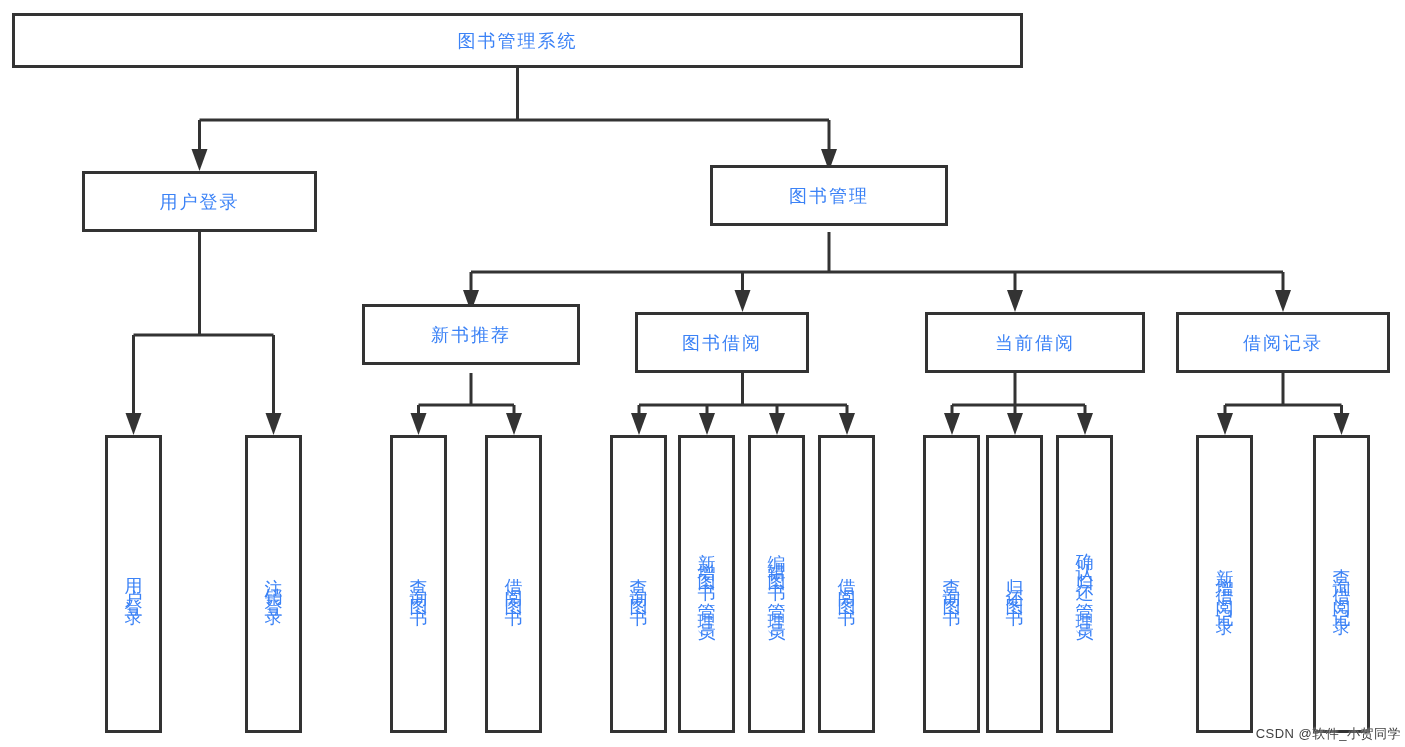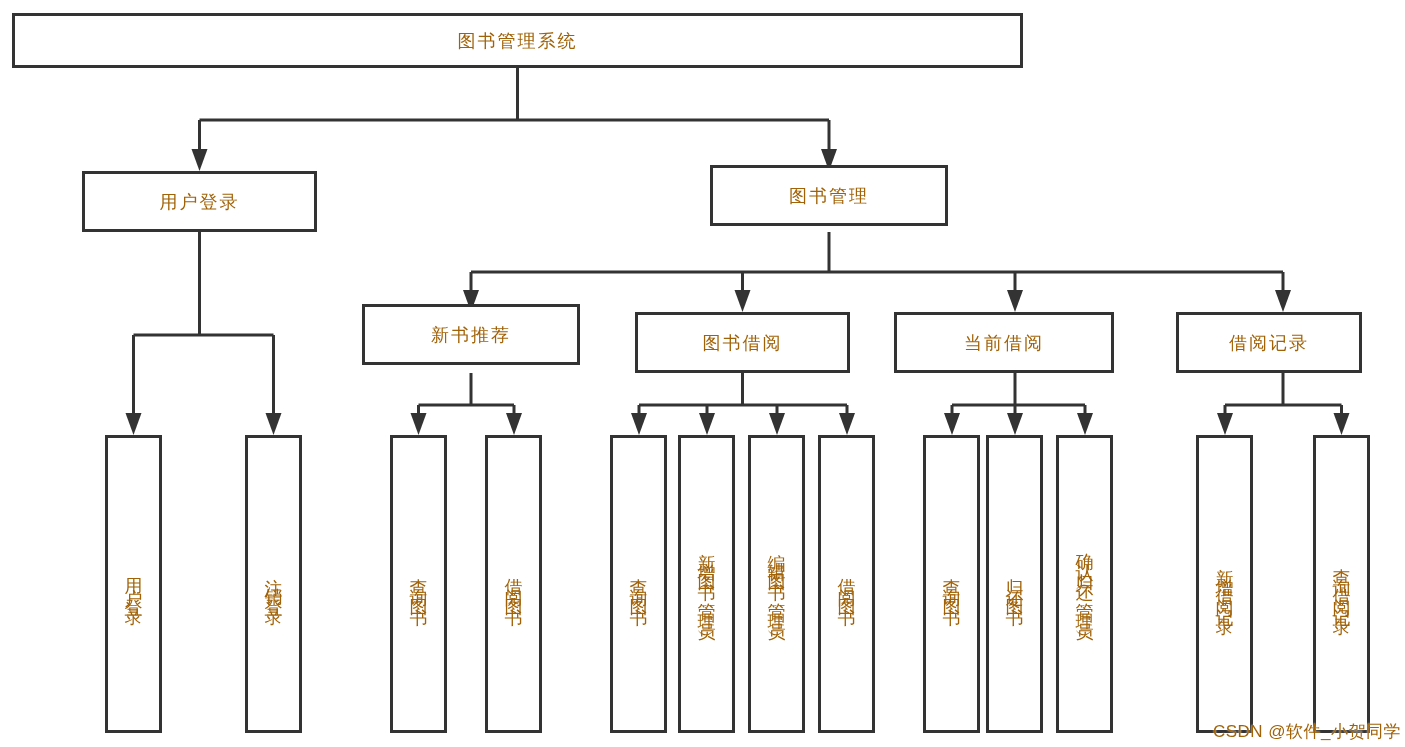--- a/index.html
+++ b/index.html
@@ -11,21 +11,21 @@
     font-family:"Liberation Sans","DejaVu Sans",sans-serif;
   }
   .node{
     position:absolute;
     box-sizing:border-box;
     border:3px solid #333333;
     background:#ffffff;
     display:flex;
     align-items:center;
     justify-content:center;
-    color:#a16207;
+    color:#3b82f6;
   }
   .node-h{
     font-size:18px;
     letter-spacing:2px;
     white-space:nowrap;
   }
   .node-v .vtext{
     writing-mode:vertical-rl;
     text-orientation:mixed;
     font-size:18px;
@@ -35,22 +35,22 @@
   #connectors{
     position:absolute;
     left:0;top:0;
     width:1405px;height:747px;
     pointer-events:none;
   }
   .watermark{
     position:absolute;
     right:4px;
     bottom:4px;
-    font-size:17px;
-    color:#a16207;
+    font-size:13px;
+    color:#404040;
     letter-spacing:0.5px;
     text-shadow:0 0 2px #ffffff;
     white-space:nowrap;
   }
 </style>
 </head>
 <body>
 
 <div class="canvas">
 
@@ -116,27 +116,27 @@
   <div class="node node-h" style="left:82px;top:171px;width:235px;height:61px;">
     <span>用户登录</span>
   </div>
   <div class="node node-h" style="left:710px;top:165px;width:238px;height:61px;">
     <span>图书管理</span>
   </div>
 
   <div class="node node-h" style="left:362px;top:304px;width:218px;height:61px;">
     <span>新书推荐</span>
   </div>
-  <div class="node node-h" style="left:635px;top:312px;width:215px;height:61px;">
+  <div class="node node-h" style="left:635px;top:312px;width:174px;height:61px;">
     <span>图书借阅</span>
   </div>
-  <div class="node node-h" style="left:894px;top:312px;width:220px;height:61px;font-family:Liberation Mono, monospace;">
+  <div class="node node-h" style="left:925px;top:312px;width:220px;height:61px;font-family:Liberation Mono, monospace;">
     <span>当前借阅</span>
   </div>
-  <div class="node node-h" style="left:1176px;top:312px;width:186px;height:61px;">
+  <div class="node node-h" style="left:1176px;top:312px;width:214px;height:61px;">
     <span>借阅记录</span>
   </div>
 
   <div class="node node-v" style="left:105px;top:435px;width:57px;height:298px;">
     <span class="vtext">用户登录</span>
   </div>
   <div class="node node-v" style="left:245px;top:435px;width:57px;height:298px;">
     <span class="vtext">注销登录</span>
   </div>
 

